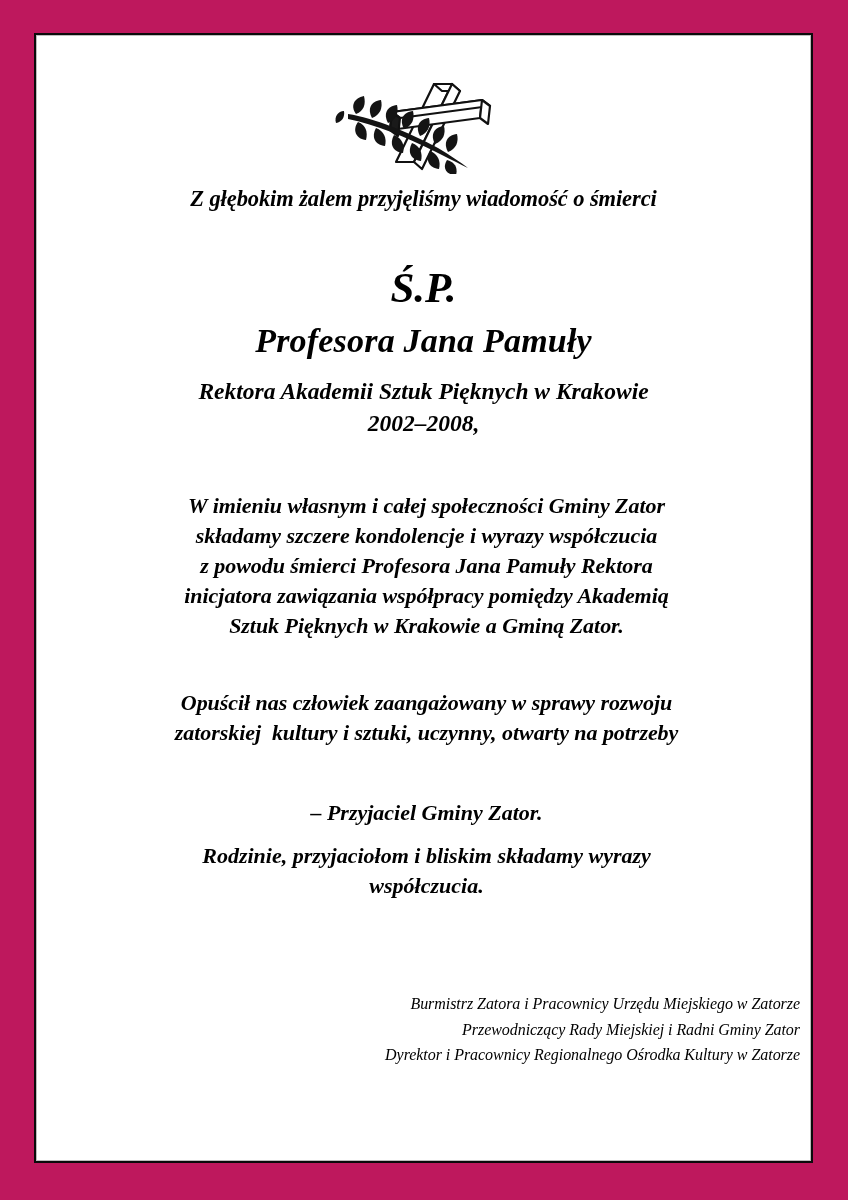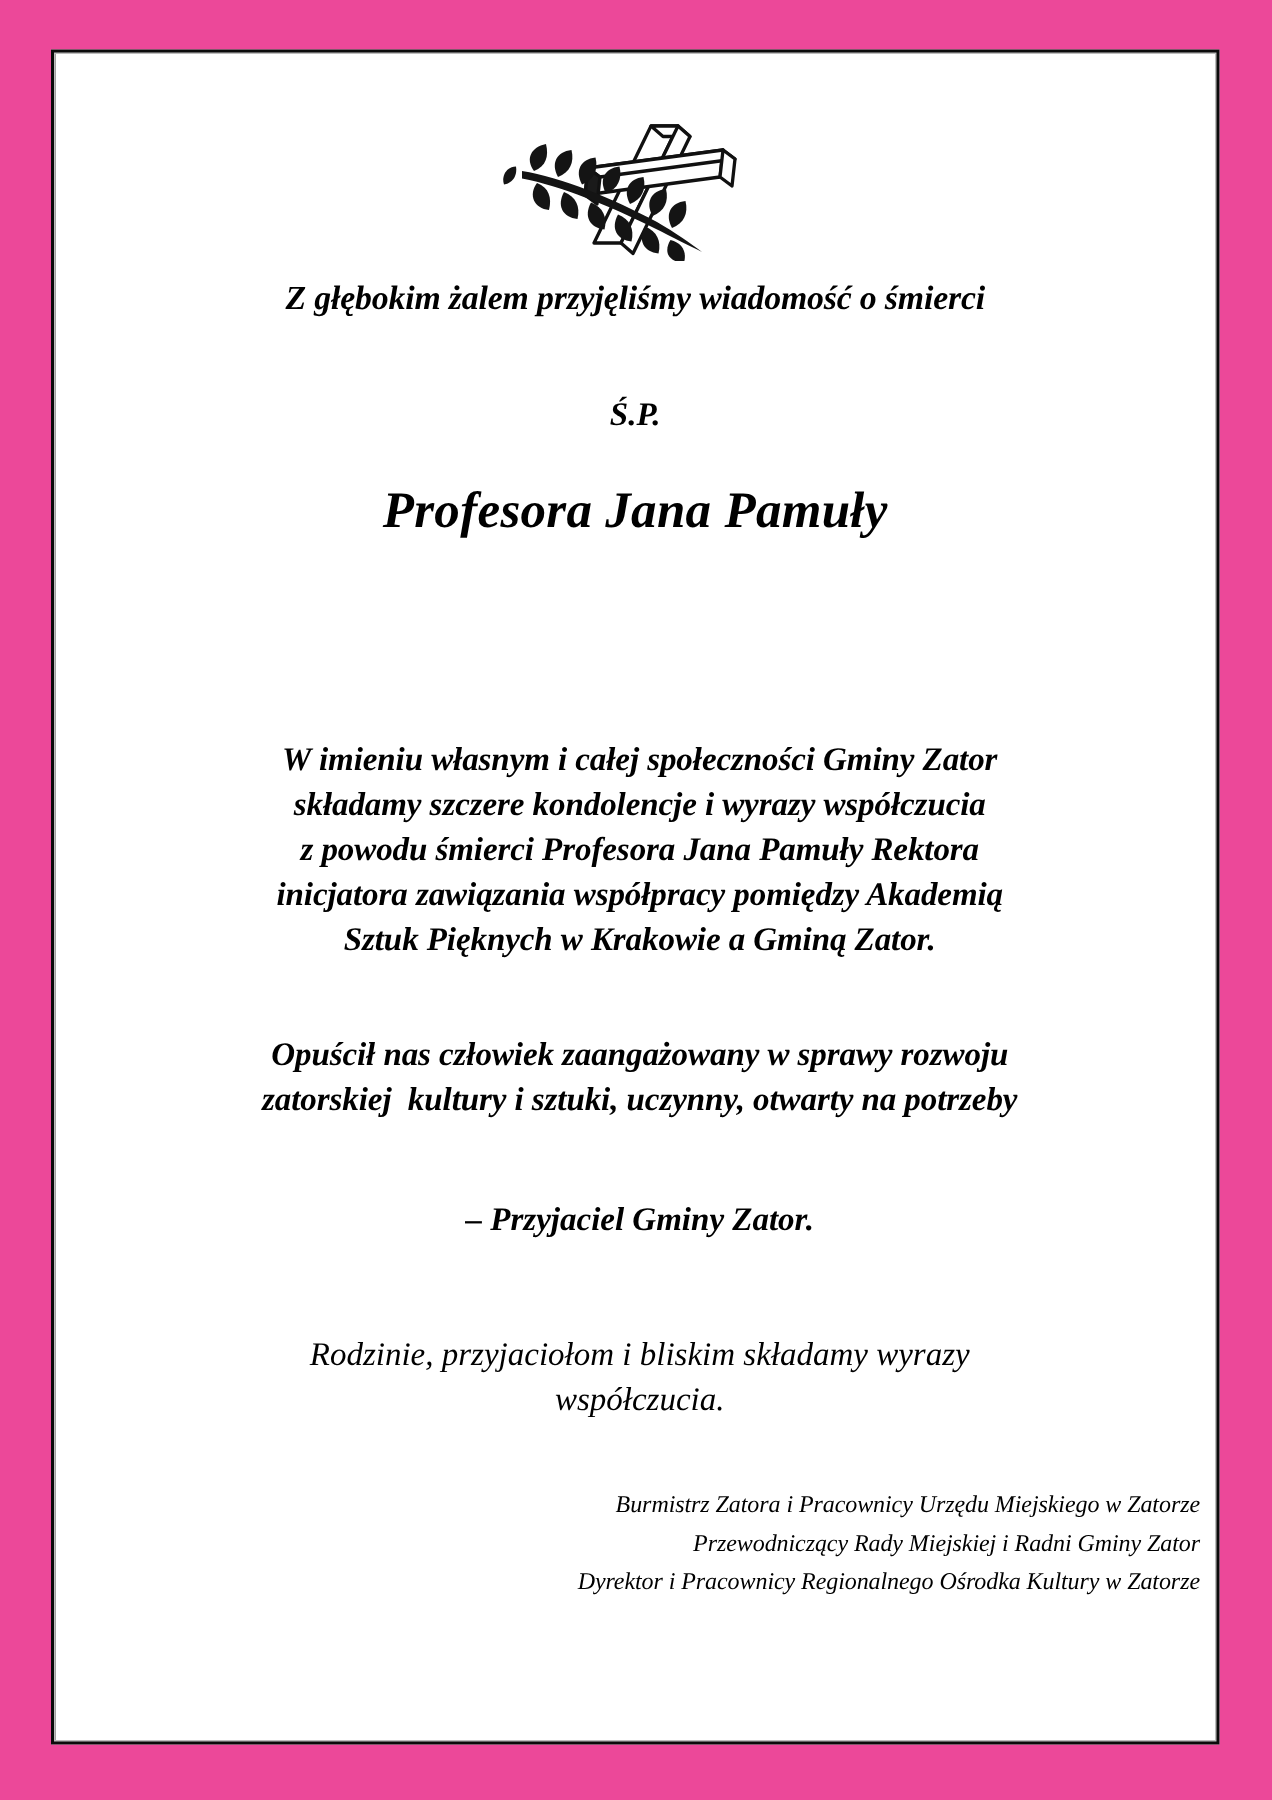--- a/index.html
+++ b/index.html
@@ -13,21 +13,21 @@
     height: 1200px;
     overflow: hidden;
     font-family: "Liberation Serif", "DejaVu Serif", serif;
     color: #000000;
   }
 
   .page {
     position: relative;
     width: 848px;
     height: 1200px;
-    background: #ec4899;
+    background: #be185d;
   }
 
   
   .frame {
     position: absolute;
     left: 34px;
     top: 33px;
     width: 779px;
     height: 1130px;
     border: 3px solid #0b0b0b;
@@ -85,21 +85,21 @@
     font-style: italic;
     letter-spacing: -0.1px;
     line-height: 1.15;
   }
 
   .sp {
     position: absolute;
     left: 0;
     top: 228px;
     width: 100%;
-    font-size: 22px;
+    font-size: 43px;
     font-weight: bold;
     font-style: italic;
     line-height: 1.1;
   }
 
   .name {
     position: absolute;
     left: 0;
     top: 285px;
     width: 100%;
@@ -158,24 +158,23 @@
     font-style: italic;
     line-height: 30px;
   }
 
   .body-4 {
     position: absolute;
     left: 40px;
     top: 805px;
     width: 699px;
     font-size: 22px;
-    font-weight: normal;
-    font-style: italic;
-    line-height: 30px;
-    margin-top: 47px;
+    font-weight: bold;
+    font-style: italic;
+    line-height: 30px;
   }
   .body-4 .ln { display: block; }
 
   .signatures {
     position: absolute;
     left: 63px;
     top: 955px;
     width: 700px;
     font-size: 16px;
     font-style: italic;
@@ -236,20 +235,24 @@
           </g>
         </svg>
       </div>
 
       <div class="lead t-center">Z głębokim żalem przyjęliśmy wiadomość o śmierci</div>
 
       <div class="sp t-center">Ś.P.</div>
 
       <div class="name t-center">Profesora Jana Pamuły</div>
 
+      <div class="role t-center">
+        <span class="ln">Rektora Akademii Sztuk Pięknych w Krakowie</span>
+        <span class="ln">2002–2008,</span>
+      </div>
 
       <div class="body-1 t-center">
         <span class="ln">W imieniu własnym i całej społeczności Gminy Zator</span>
         <span class="ln">składamy szczere kondolencje i wyrazy współczucia</span>
         <span class="ln">z powodu śmierci Profesora Jana Pamuły Rektora</span>
         <span class="ln">inicjatora zawiązania współpracy pomiędzy Akademią</span>
         <span class="ln">Sztuk Pięknych w Krakowie a Gminą Zator.</span>
       </div>
 
       <div class="body-2 t-center">

